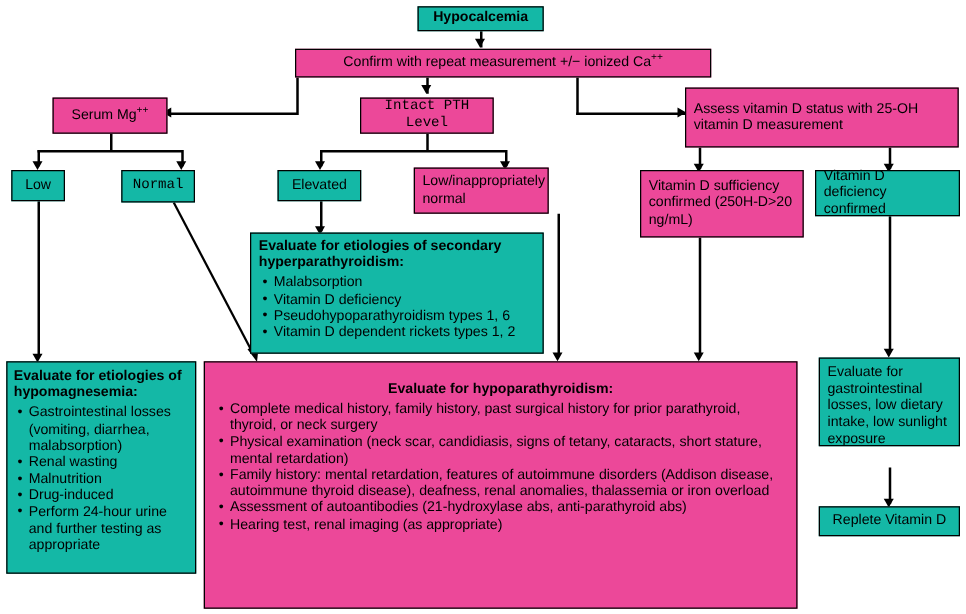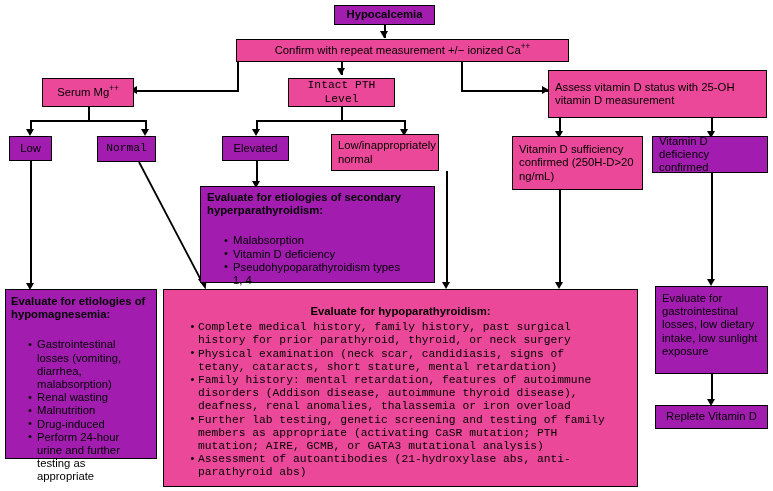--- a/index.html
+++ b/index.html
@@ -16,21 +16,21 @@
     width: 773px;
     height: 491px;
     background: #ffffff;
     overflow: hidden;
   }
   
   .box {
     position: absolute;
     box-sizing: border-box;
     border: 1.6px solid #000000;
-    background: #a21caf;
+    background: #14b8a6;
     color: #000000;
     font-size: 11.3px;
     line-height: 13.2px;
     padding: 2px 4px;
     z-index: 5;
   }
   .box.shaded { background: #ec4899; }
   .box.center {
     display: flex;
     align-items: center;
@@ -48,21 +48,21 @@
     display: block;
     text-align: left;
   }
   .b-title {
     font-weight: bold;
     display: block;
   }
   .b-title.ctr { text-align: center; }
   ul.blist {
     list-style: none;
-    margin: 17px;
+    margin: 3px;
     padding: 0;
   }
   ul.blist > li {
     position: relative;
     padding-left: 9px;
     margin: 0;
   }
   ul.blist > li::before {
     content: "\2022";
     position: absolute;
@@ -214,48 +214,48 @@
 
   <div class="box leftal" style="left:652px; top:136px; width:116px; height:37px; padding:3px 6px;">
     <span>Vitamin D deficiency confirmed</span>
   </div>
 
   <div class="box topal" style="left:200px; top:186px; width:235px; height:97px; padding:4px 6px;">
     <span class="b-title">Evaluate for etiologies of secondary hyperparathyroidism:</span>
     <ul class="blist">
       <li>Malabsorption</li>
       <li>Vitamin D deficiency</li>
-      <li>Pseudohypoparathyroidism types 1, 4</li>
+      <li>Pseudohypoparathyroidism types 1, 6</li>
       <li>Vitamin D dependent rickets types 1, 2</li>
     </ul>
   </div>
 
   <div class="box topal" style="left:5px; top:289px; width:152px; height:170px; padding:5px 5px;">
     <span class="b-title">Evaluate for etiologies of hypomagnesemia:</span>
     <ul class="blist">
       <li>Gastrointestinal losses (vomiting, diarrhea, malabsorption)</li>
       <li>Renal wasting</li>
       <li>Malnutrition</li>
       <li>Drug-induced</li>
       <li>Perform 24-hour urine and further testing as appropriate</li>
     </ul>
   </div>
 
   <div class="box topal shaded" style="left:163px; top:289px; width:475px; height:198px; padding:15px 8px;">
     <span class="b-title ctr">Evaluate for hypoparathyroidism:</span>
-    <ul class="blist" style="margin-top:3px;font-family:Liberation Mono, monospace;">
+    <ul class="blist" style="margin-top:3px;">
       <li>Complete medical history, family history, past surgical history for prior parathyroid, thyroid, or neck surgery</li>
       <li>Physical examination (neck scar, candidiasis, signs of tetany, cataracts, short stature, mental retardation)</li>
       <li>Family history: mental retardation, features of autoimmune disorders (Addison disease, autoimmune thyroid disease), deafness, renal anomalies, thalassemia or iron overload</li>
-      <li>Further lab testing, genetic screening and testing of family members as appropriate (activating CaSR mutation; PTH mutation; AIRE, GCMB, or GATA3 mutational analysis)</li>
       <li>Assessment of autoantibodies (21-hydroxylase abs, anti-parathyroid abs)</li>
+      <li>Hearing test, renal imaging (as appropriate)</li>
     </ul>
   </div>
 
-  <div class="box topal" style="left:655px; top:286px; width:113px; height:88px; padding:5px 6px;">
+  <div class="box topal" style="left:655px; top:286px; width:113px; height:71px; padding:5px 6px;">
     <span>Evaluate for gastrointestinal losses, low dietary intake, low sunlight exposure</span>
   </div>
 
   <div class="box center" style="left:655px; top:405px; width:113px; height:24px;">
     <span>Replete Vitamin D</span>
   </div>
 
 </div>
 
 </body></html>

